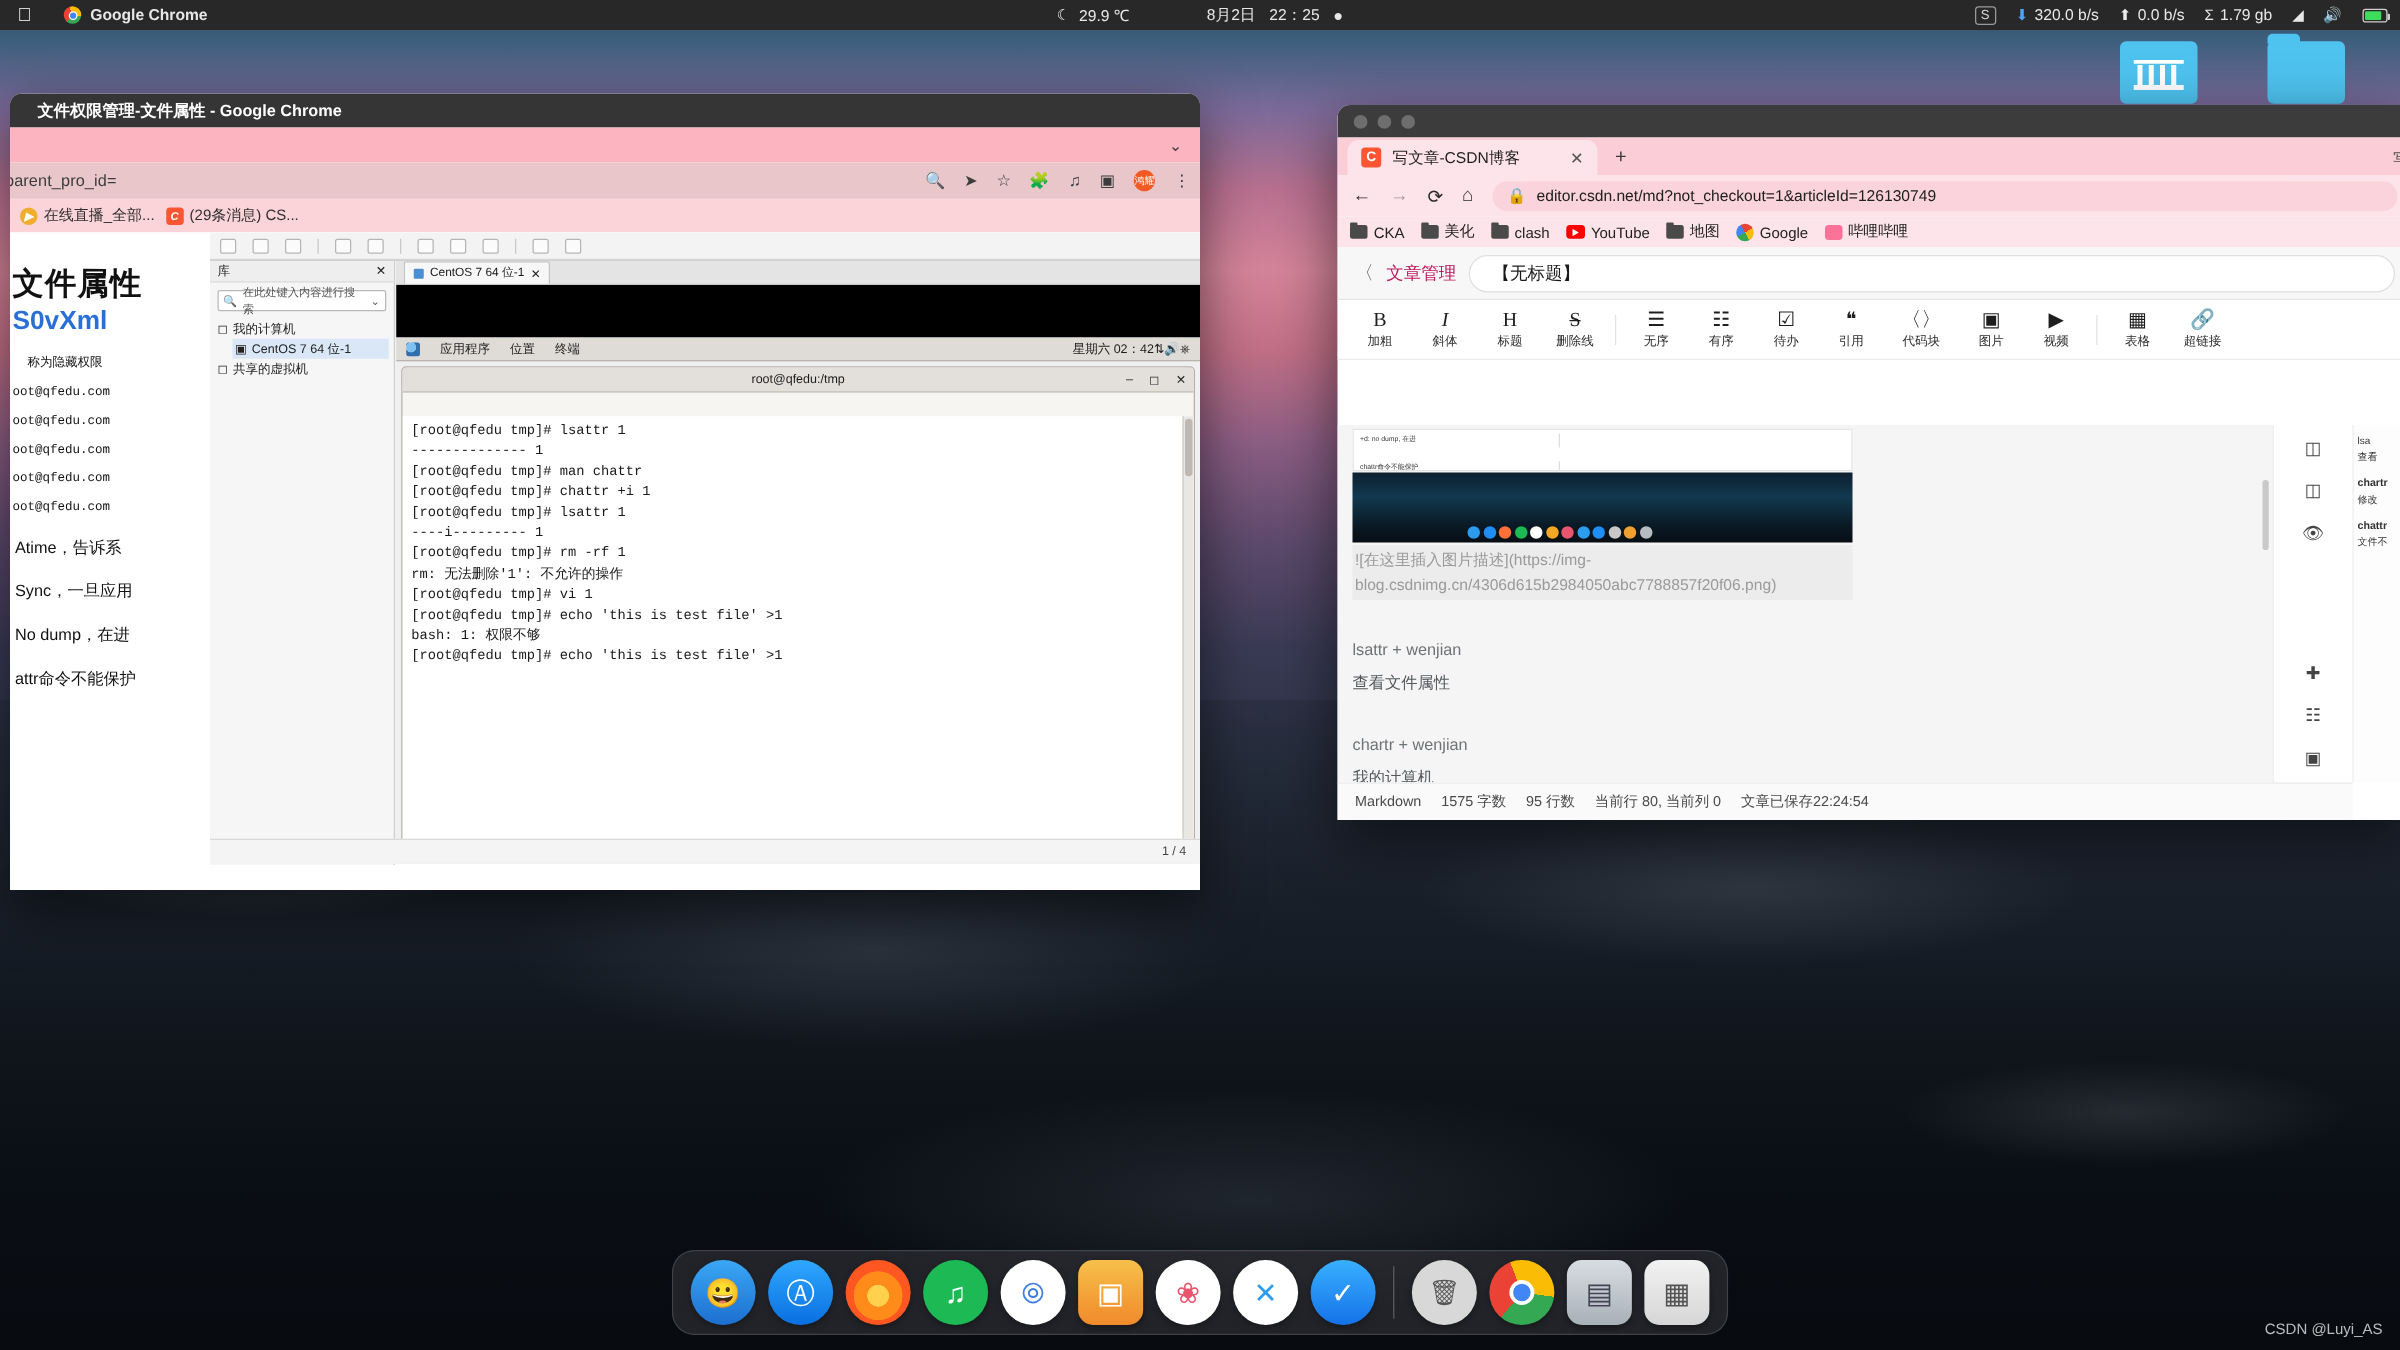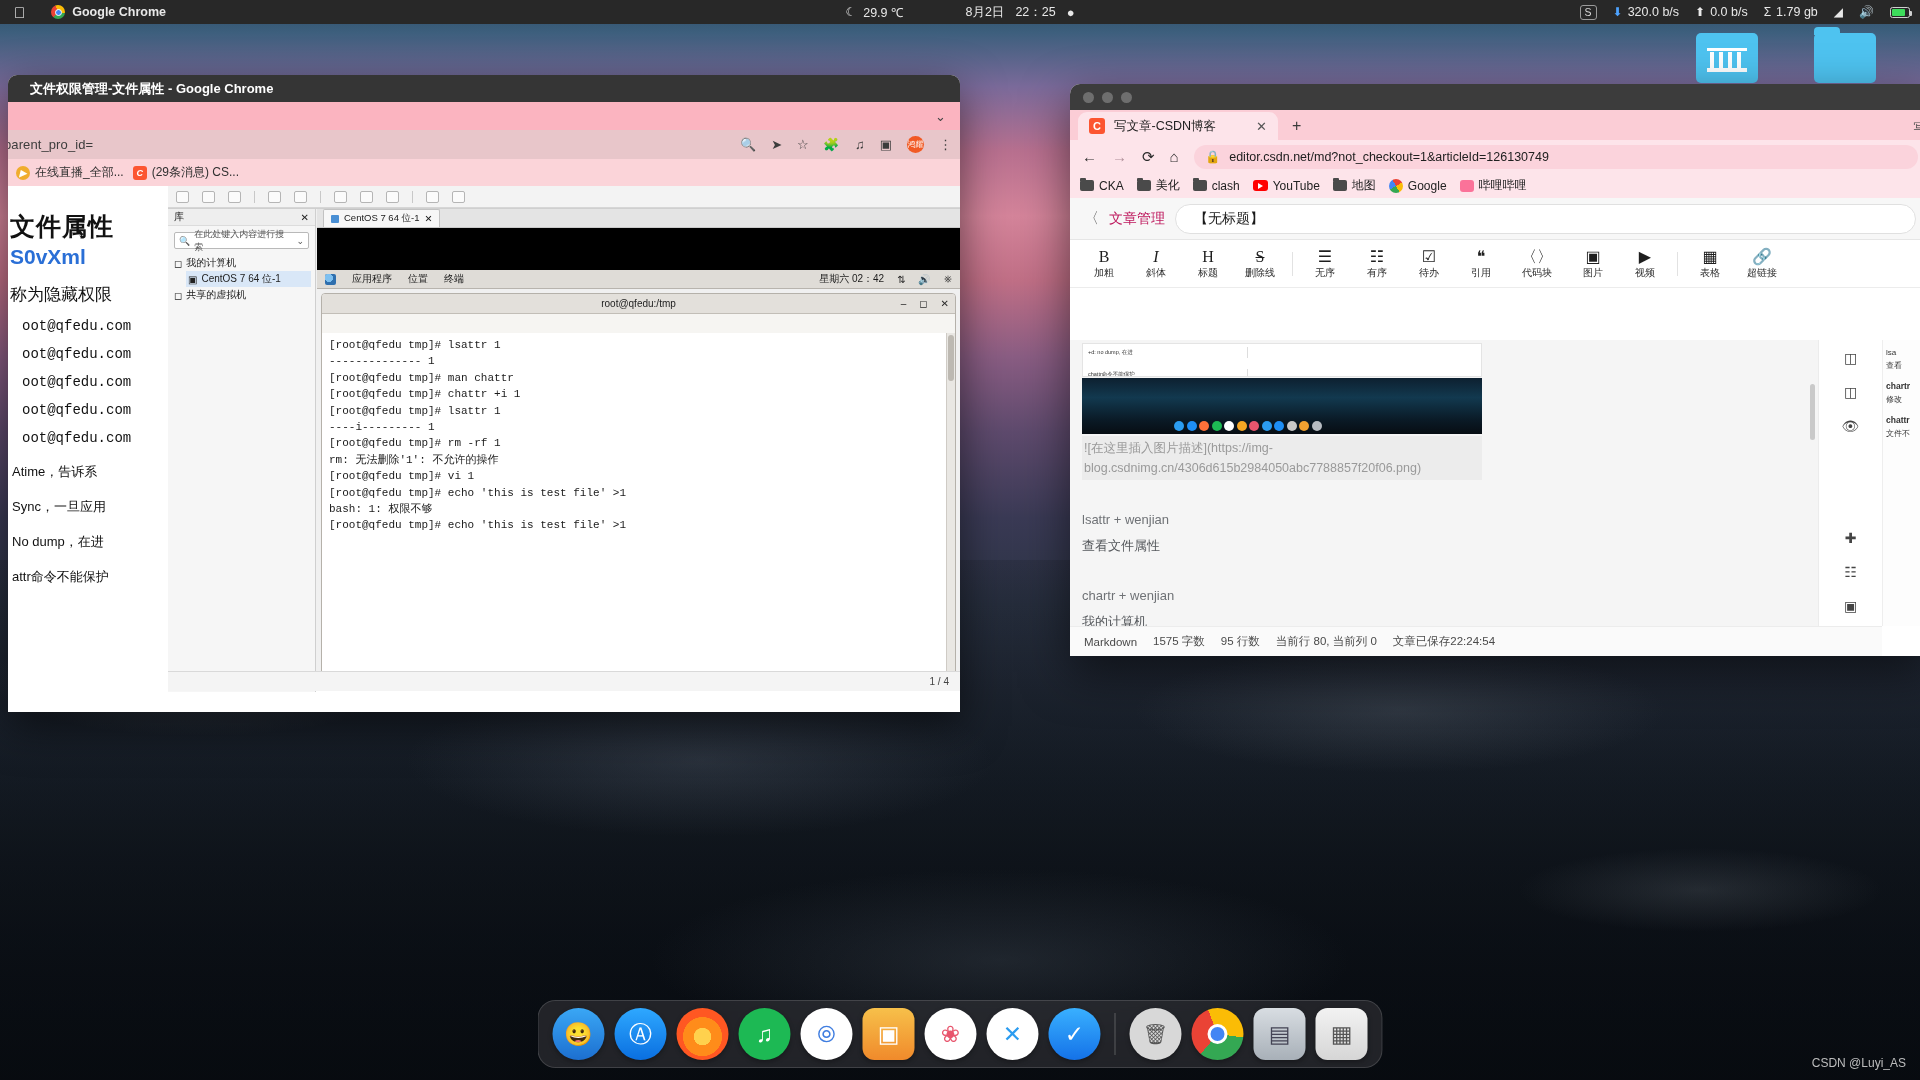--- a/index.html
+++ b/index.html
@@ -130,22 +130,22 @@
     border-bottom:1px solid #d6d6d6;font-size:9px;color:#333;
     display:flex;align-items:center;gap:13px;padding-left:8px;overflow:hidden;
   }
   .ppt-toolbar .sep{width:1px;height:12px;background:#c8c8c8;}
   .ppt-toolbar .ic{width:13px;height:12px;border:1px solid #b5b5b5;border-radius:2px;background:#fbfbfb;}
   .ppt-text{
     position:absolute; left:0; top:24px; width:160px; color:#111;
   }
   .ppt-text .h1{font-size:25px;font-weight:700;letter-spacing:1px;margin-left:2px;}
   .ppt-text .h2{font-size:21px;font-weight:700;color:#2a6fd6;margin-left:2px;margin-top:2px;}
-  .ppt-text .ln{font-size:17px;margin-left:2px;margin-top:14px;color:#111;}
-  .ppt-text .mono{font-size:14px;margin-left:14px;margin-top:12px;color:#111;font-family:"Liberation Mono",monospace;}
+  .ppt-text .ln{font-size:10px;margin-left:14px;margin-top:14px;color:#111;}
+  .ppt-text .mono{font-size:10px;margin-left:2px;margin-top:12px;color:#111;font-family:"Liberation Mono",monospace;}
   .ppt-text .bullet{font-size:13px;margin-left:4px;margin-top:17px;color:#111;}
 
   
   .vm{
     position:absolute;left:160px;top:22px;width:792px;height:483px;background:#f0f0f0;
     border-top:1px solid #cfcfcf;
   }
   .vm-side{
     position:absolute;left:0;top:0;width:148px;height:483px;background:#f6f6f6;border-right:1px solid #cfcfcf;
     font-size:10px;color:#222;
@@ -167,21 +167,21 @@
   }
   .vm-tab .tdot{width:8px;height:8px;background:#4a8fd4;border-radius:1px;}
   .vm-black{position:absolute;left:0;top:19px;right:0;height:42px;background:#000;}
   .gn-bar{
     position:absolute;left:0;top:61px;right:0;height:19px;background:#dfdcd7;
     border-bottom:1px solid #b8b4ae;display:flex;align-items:center;font-size:10px;color:#1c1c1c;
   }
   .gn-bar .gleft{display:flex;align-items:center;gap:16px;padding-left:8px;}
   .gn-bar .gdot{width:11px;height:11px;border-radius:2px;background:
     radial-gradient(circle at 35% 35%,#7ec0f0 0 40%, #2f6fae 42% 100%);}
-  .gn-bar .gright{position:absolute;right:8px;display:flex;align-items:center;gap:13px;}
+  .gn-bar .gright{position:absolute;right:8px;display:flex;align-items:center;}
   .term-win{
     position:absolute;left:4px;top:84px;right:4px;bottom:4px;background:#f6f5f2;
     border:1px solid #b5b1aa;border-radius:4px 4px 0 0;overflow:hidden;
   }
   .term-tb{height:20px;background:#e3e0db;border-bottom:1px solid #c2beb7;display:flex;align-items:center;justify-content:center;position:relative;font-size:10px;color:#1d1d1d;}
   .term-tb .wb{position:absolute;right:6px;display:flex;gap:13px;color:#2a2a2a;font-size:10px;}
   .term-menu{height:19px;background:#efedea;border-bottom:1px solid #cbc7c0;display:flex;align-items:center;gap:16px;padding-left:8px;font-size:10.5px;color:#161616;}
   .term-body{
     position:absolute;left:0;top:39px;right:0;bottom:0;background:#fff;
     font-family:"Liberation Mono", monospace;font-size:11px;color:#1a1a1a;

